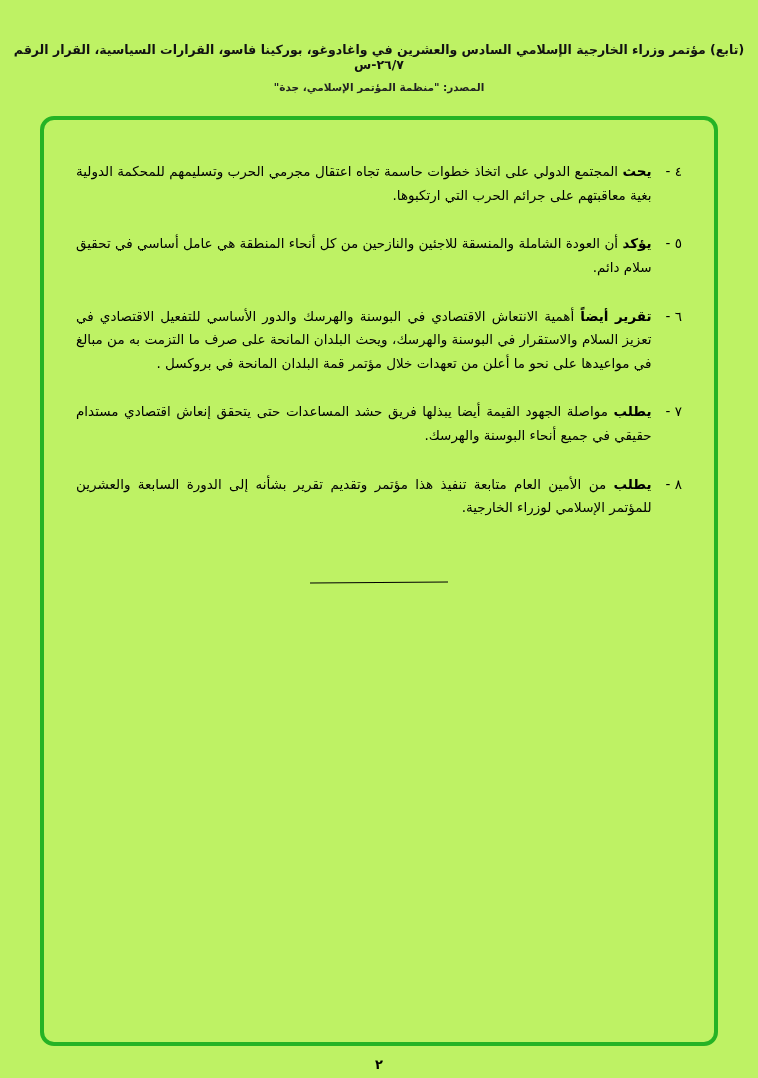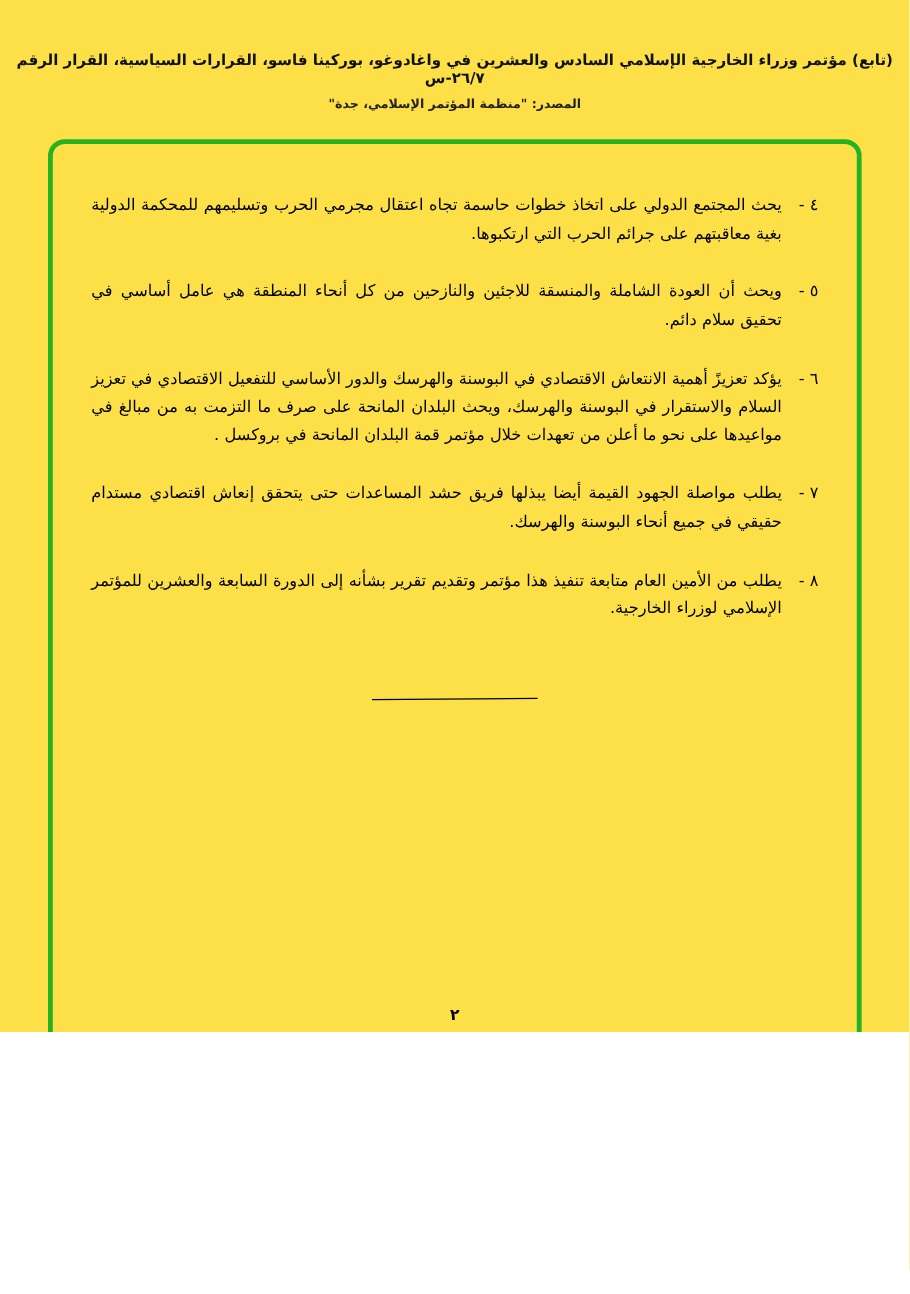--- a/index.html
+++ b/index.html
@@ -4,22 +4,22 @@
 <style>
   html, body {
     margin: 0;
     padding: 0;
     background: #ffffff;
     font-family: "DejaVu Sans", sans-serif;
   }
   .page {
     position: relative;
     width: 758px;
-    height: 860px;
-    background: #fde047;
+    height: 1078px;
+    background: #bef264;
     overflow: hidden;
   }
   .header {
     direction: rtl;
     text-align: center;
     padding-top: 42px;
     color: #111;
   }
   .header-line1 {
     font-size: 12.5px;
@@ -55,21 +55,21 @@
     color: #000;
   }
   .item-marker {
     flex: 0 0 auto;
     white-space: nowrap;
   }
   .item-text {
     text-align: justify;
   }
   .lead {
-    font-weight: normal;
+    font-weight: bold;
   }
   .divider {
     width: 138px;
     height: 0;
     border-top: 1.5px solid #000;
     margin: 62px auto 0 auto;
     transform: rotate(-0.4deg);
   }
   .page-number {
     position: absolute;
@@ -95,26 +95,26 @@
   <div class="border-box" style="border-color: rgb(37, 179, 37);">
     <div class="items">
 
       <div class="item">
         <div class="item-marker">٤ -</div>
         <div class="item-text"><span class="lead">يحث</span> <span>المجتمع الدولي على اتخاذ خطوات حاسمة تجاه اعتقال مجرمي الحرب وتسليمهم للمحكمة الدولية بغية معاقبتهم على جرائم الحرب التي ارتكبوها.</span></div>
       </div>
 
       <div class="item">
         <div class="item-marker">٥ -</div>
-        <div class="item-text"><span class="lead">ويحث</span> <span>أن العودة الشاملة والمنسقة للاجئين والنازحين من كل أنحاء المنطقة هي عامل أساسي في تحقيق سلام دائم.</span></div>
+        <div class="item-text"><span class="lead">يؤكد</span> <span>أن العودة الشاملة والمنسقة للاجئين والنازحين من كل أنحاء المنطقة هي عامل أساسي في تحقيق سلام دائم.</span></div>
       </div>
 
       <div class="item">
         <div class="item-marker">٦ -</div>
-        <div class="item-text"><span class="lead">يؤكد تعزيزً</span> <span>أهمية الانتعاش الاقتصادي في البوسنة والهرسك والدور الأساسي للتفعيل الاقتصادي في تعزيز السلام والاستقرار في البوسنة والهرسك، ويحث البلدان المانحة على صرف ما التزمت به من مبالغ في مواعيدها على نحو ما أعلن من تعهدات خلال مؤتمر قمة البلدان المانحة في بروكسل .</span></div>
+        <div class="item-text"><span class="lead">تقرير أيضاً</span> <span>أهمية الانتعاش الاقتصادي في البوسنة والهرسك والدور الأساسي للتفعيل الاقتصادي في تعزيز السلام والاستقرار في البوسنة والهرسك، ويحث البلدان المانحة على صرف ما التزمت به من مبالغ في مواعيدها على نحو ما أعلن من تعهدات خلال مؤتمر قمة البلدان المانحة في بروكسل .</span></div>
       </div>
 
       <div class="item">
         <div class="item-marker">٧ -</div>
         <div class="item-text"><span class="lead">يطلب</span> <span>مواصلة الجهود القيمة أيضا يبذلها فريق حشد المساعدات حتى يتحقق إنعاش اقتصادي مستدام حقيقي في جميع أنحاء البوسنة والهرسك.</span></div>
       </div>
 
       <div class="item">
         <div class="item-marker">٨ -</div>
         <div class="item-text"><span class="lead">يطلب</span> <span>من الأمين العام متابعة تنفيذ هذا مؤتمر وتقديم تقرير بشأنه إلى الدورة السابعة والعشرين للمؤتمر الإسلامي لوزراء الخارجية.</span></div>

